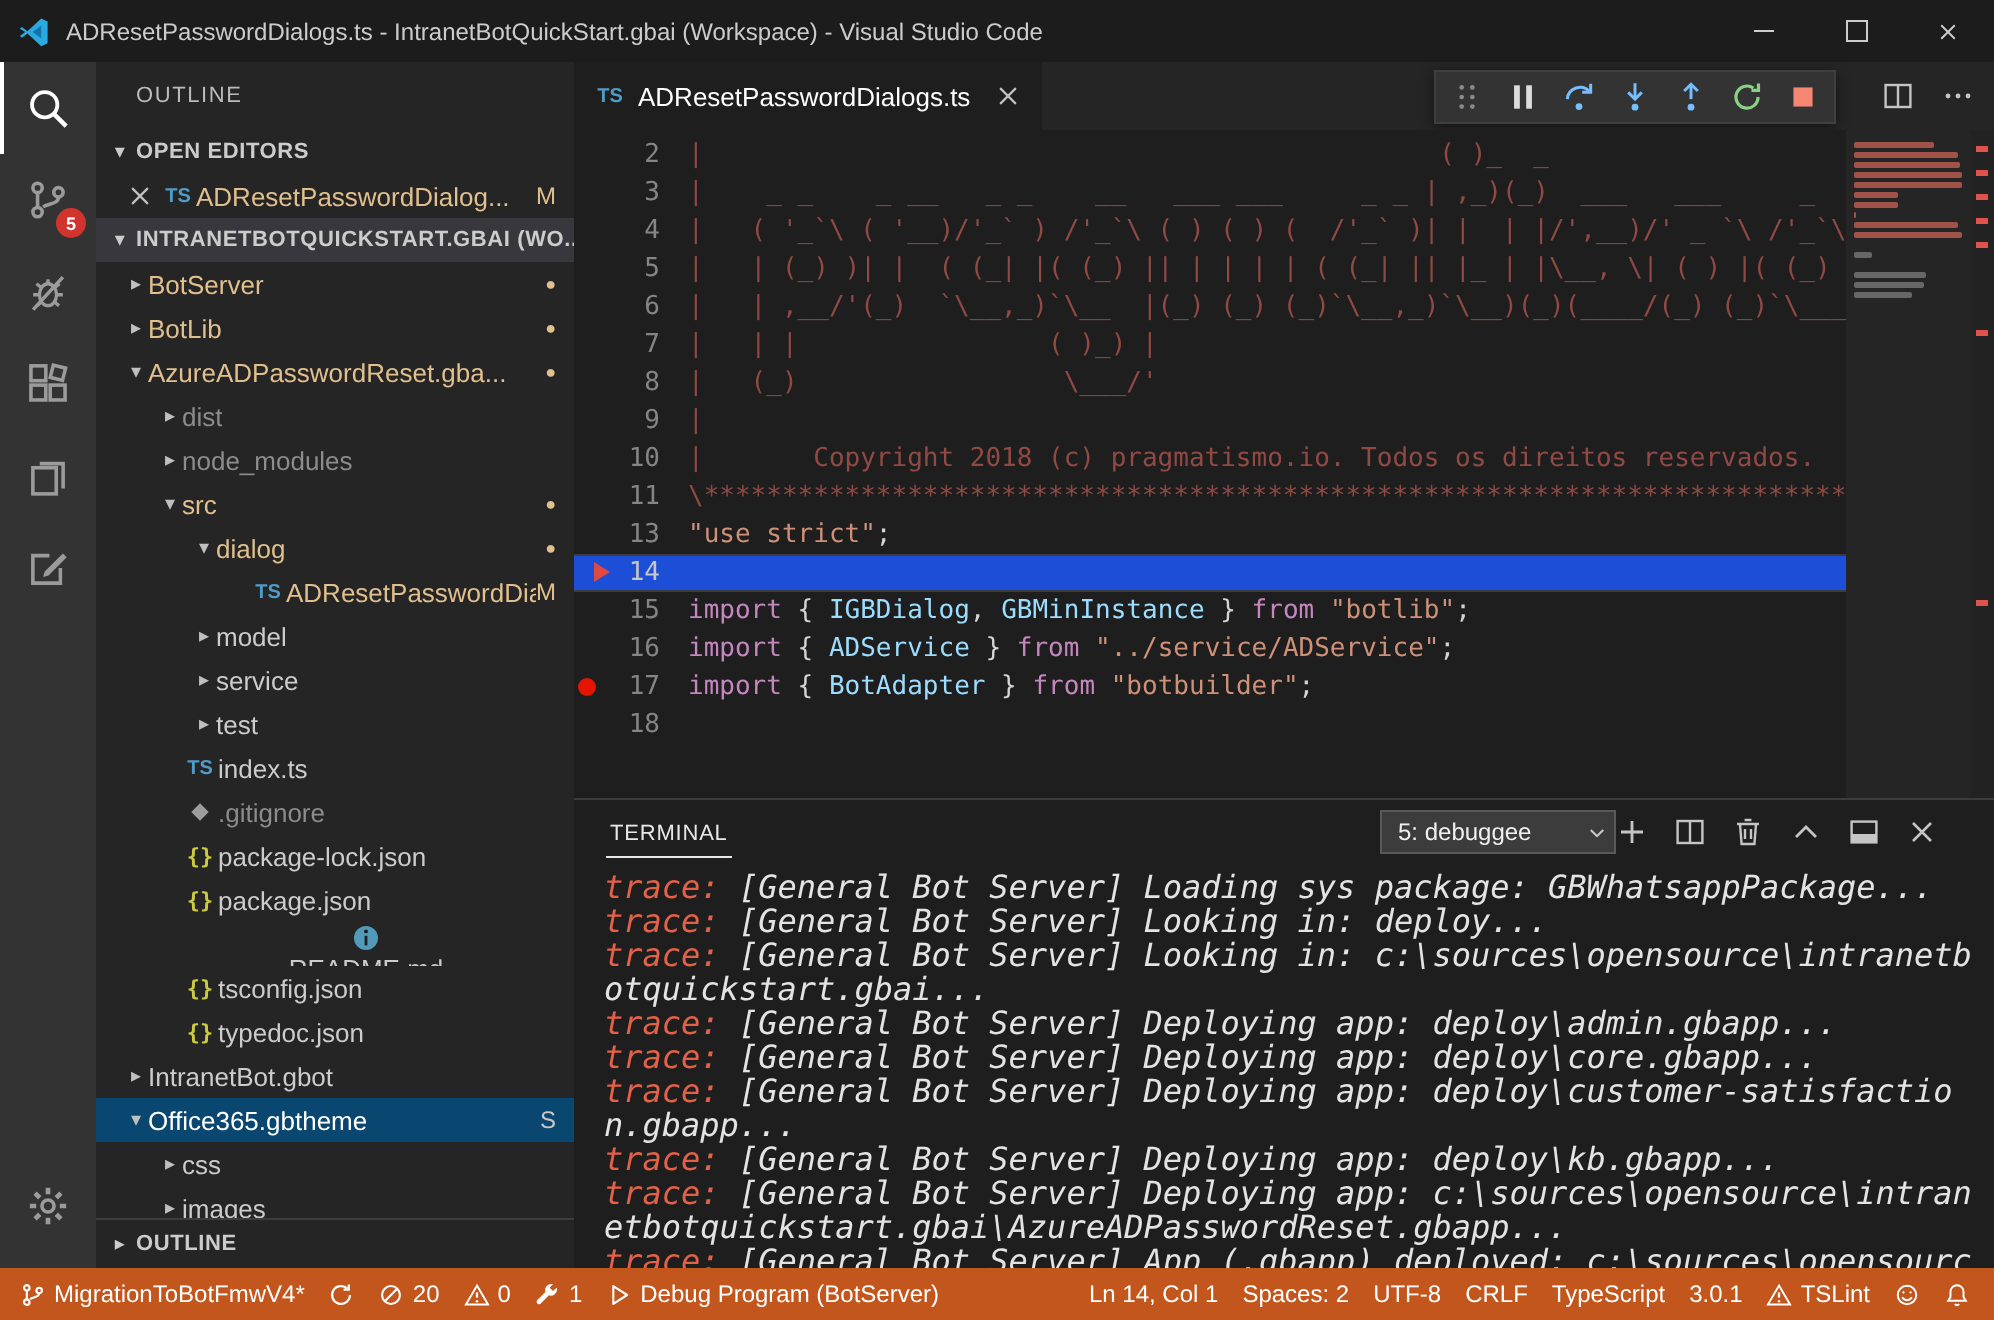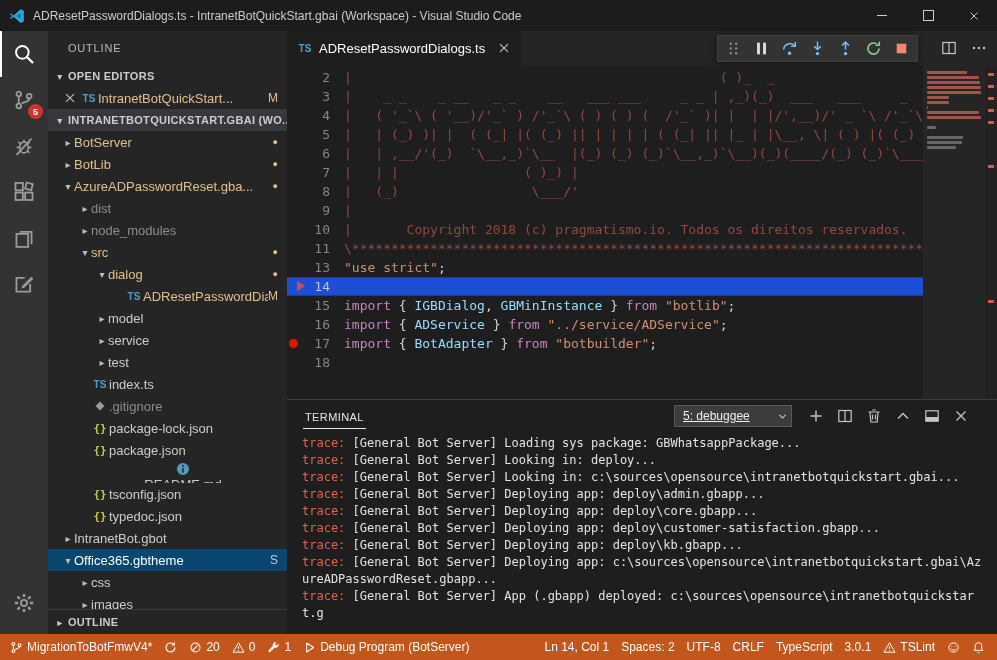--- a/index.html
+++ b/index.html
@@ -96,25 +96,25 @@
   .minimap{width:62px;flex:none;background:rgba(255,255,255,.03);padding-top:6px;}
   .mm-line{height:3px;margin:0 2px 2px 4px;border-radius:1px;}
   .ruler{width:12px;flex:none;position:relative;background:rgba(255,255,255,.02);}
   .ruler-mark{position:absolute;left:3px;width:6px;height:3px;background:#E0524A;}
 
   
   .panel{height:235px;flex:none;border-top:1px solid #3C3C3C;background:var(--editor_bg);display:flex;flex-direction:column;box-sizing:border-box;}
   .panel-header{height:32px;flex:none;display:flex;align-items:center;padding:0 28px 0 16px;}
   .panel-tab{font-size:11px;letter-spacing:.4px;color:#E7E7E7;border-bottom:1px solid #E7E7E7;padding:7px 2px 5px;}
   .panel-spacer{flex:1;}
-  .panel-select{position:relative;width:118px;height:22px;background:#3C3C3C;border:1px solid #5A5A5A;color:#F0F0F0;font-size:12px;display:flex;align-items:center;padding:0 18px 0 8px;margin-right:16px;box-sizing:border-box;flex:none;text-decoration:underline;}
+  .panel-select{position:relative;width:118px;height:22px;background:#3C3C3C;border:1px solid #5A5A5A;color:#F0F0F0;font-size:12px;display:flex;align-items:center;padding:0 18px 0 8px;box-sizing:border-box;flex:none;}
   .sel-arrow{position:absolute;right:3px;top:5px;width:11px;height:11px;color:#CCCCCC;}
   .panel-actions{display:flex;align-items:center;gap:13px;color:#C5C5C5;flex:none;}
   .pa-btn{width:16px;height:16px;}
-  .terminal{flex:1;min-height:0;overflow:hidden;padding:3px 10px 0 15px;font-family:"DejaVu Sans Mono",monospace;font-size:12px;line-height:17px;color:#E3E3E3;}
+  .terminal{flex:1;min-height:0;overflow:hidden;padding:3px 10px 0 15px;font-family:"DejaVu Sans Mono",monospace;font-size:16px;line-height:17px;color:#E3E3E3;font-style:italic;}
   .term-line{white-space:pre-wrap;word-break:break-all;}
   .t-prefix{color:var(--trace);}
 
   
   .statusbar{height:26px;background:var(--statusbar_bg);display:flex;align-items:center;color:#FFFFFF;font-size:12px;padding:0 6px 0 4px;box-sizing:border-box;}
   .sb-left,.sb-right{display:flex;align-items:center;height:100%;}
   .sb-right{margin-left:auto;}
   .sb-item{display:flex;align-items:center;gap:4px;padding:0 6px;height:100%;white-space:nowrap;}
   .sb-item .icon{width:13px;height:13px;}
 </style>
@@ -224,21 +224,21 @@
     <div id="open-editors">
         <div class="oe-row">
           <span class="icon oe-close">
             <svg viewBox="0 0 16 16" fill="none" stroke="currentColor" stroke-width="1.3">
               <path d="M3.5 3.5l9 9M12.5 3.5l-9 9"></path>
             </svg>
           </span>
           <span class="icon tree-icon">
             <span class="ts-glyph">TS</span>
           </span>
-          <span class="tree-label c-modified">IntranetBotQuickStart...</span>
+          <span class="tree-label c-modified">ADResetPasswordDialog...</span>
           <span class="deco-letter">M</span>
         </div>
       </div>
     <div class="section-header workspace-header">
       <span class="chev">▾</span>
       <span>INTRANETBOTQUICKSTART.GBAI (WO...</span>
     </div>
     <div class="tree" id="tree">
         <div class="tree-row" style="padding-left: 14px;">
           <span class="tree-chev">▸</span>

